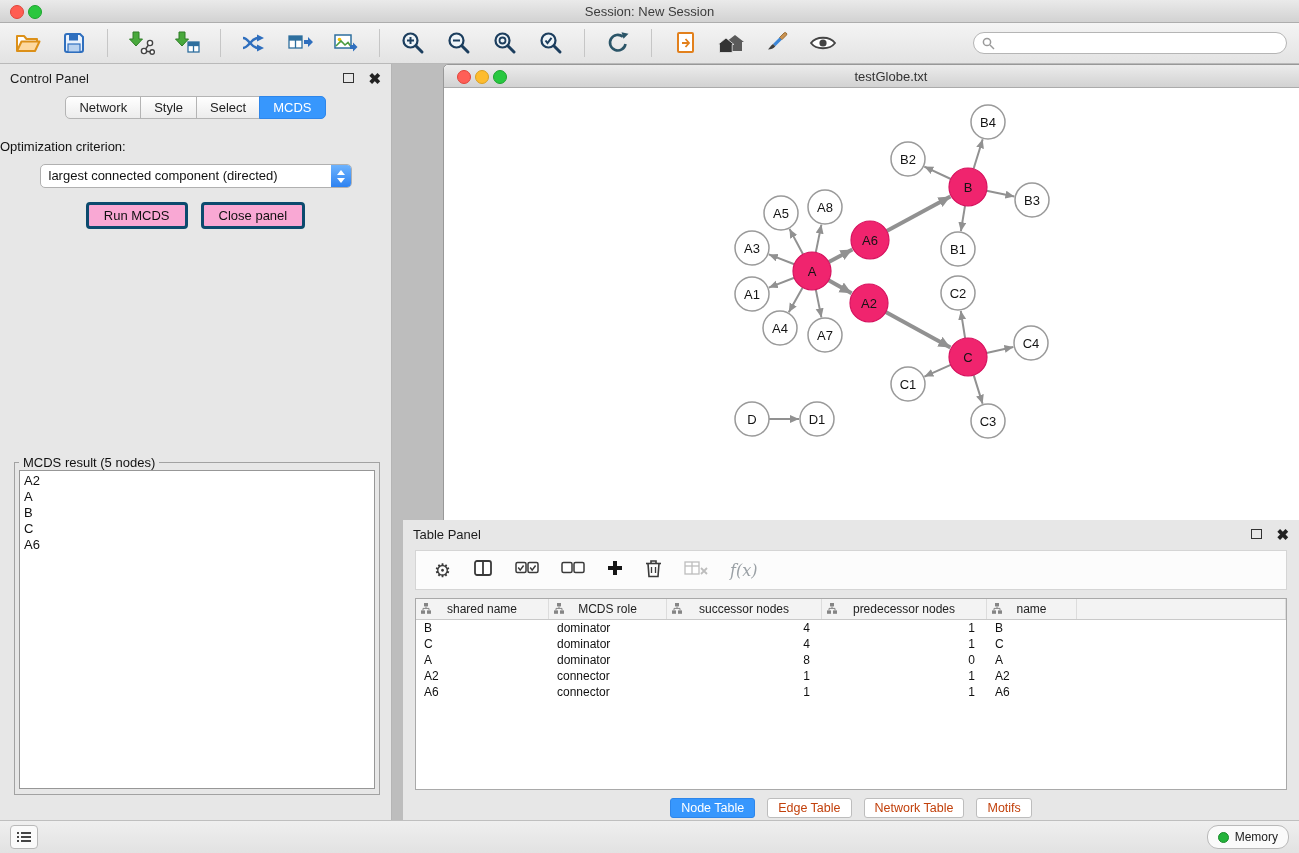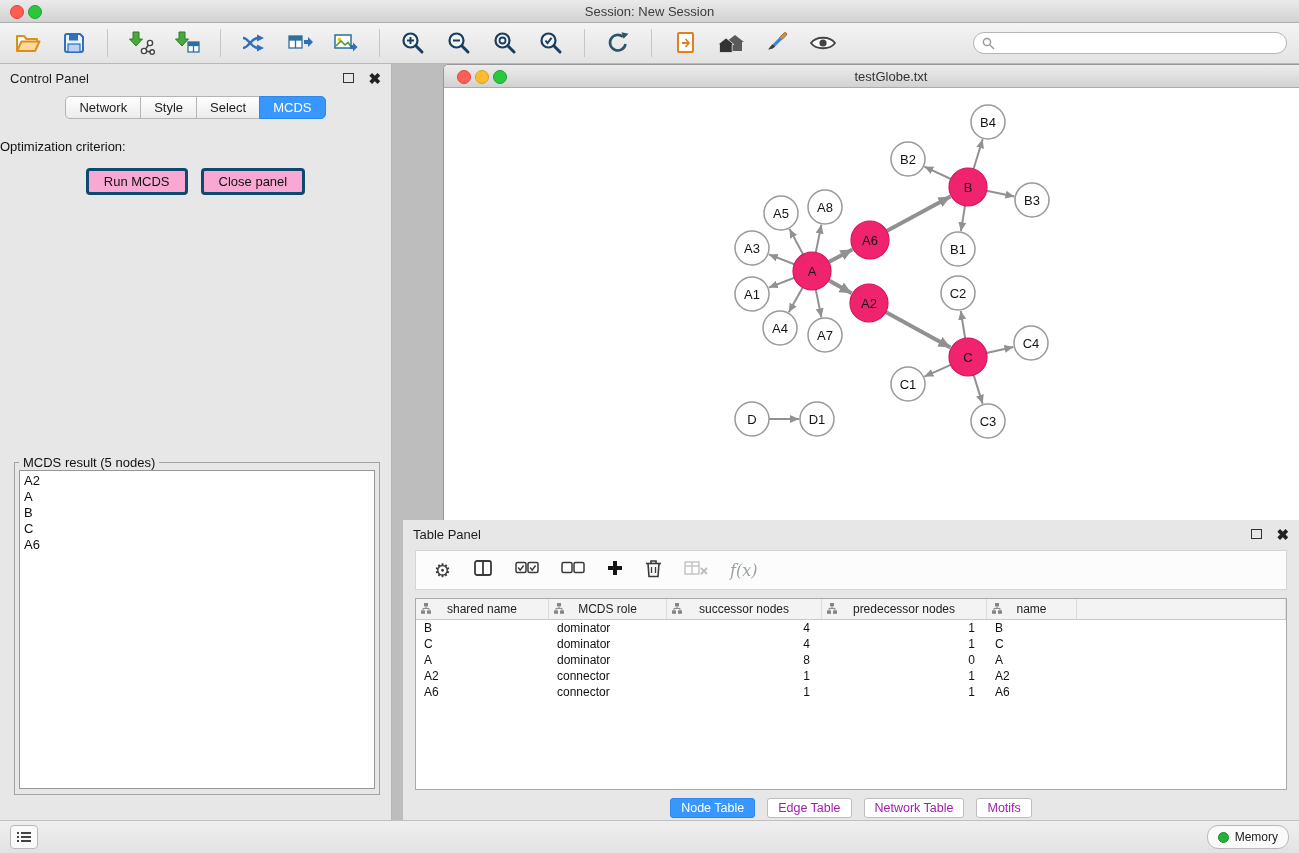--- a/index.html
+++ b/index.html
@@ -75,21 +75,21 @@
   .tgrid{display:grid;grid-template-columns:133px 118px 155px 165px 90px 1fr;}
   #tp-head{height:20px;background:#f3f3f3;border-bottom:1px solid #c9c9c9;}
   .th{position:relative;display:flex;align-items:center;justify-content:center;
     font-size:12px;color:#222;border-right:1px solid #dcdcdc;overflow:hidden;}
   .sort-icon{position:absolute;left:5px;top:4px;}
   .tr{height:16px;}
   .td{font-size:12px;color:#111;line-height:16px;overflow:hidden;white-space:nowrap;}
   .td.txt{padding-left:8px;}
   .td.num{text-align:right;padding-right:12px;}
   #tp-tabs{display:flex;justify-content:center;gap:12px;margin-top:8px;}
-  .tp-tab{padding:2px 10px;font-size:12.5px;background:#fff;border:1px solid #bdbdbd;border-radius:3px;color:#a21caf;}
+  .tp-tab{padding:2px 10px;font-size:12.5px;background:#fff;border:1px solid #bdbdbd;border-radius:3px;color:#c2410c;}
   .tp-tab.active{background:#3797fd;color:#fff;border-color:#2e86ea;}
   
   #statusbar{position:absolute;left:0;right:0;bottom:0;height:33px;
     background:linear-gradient(#efefef,#e2e2e2);border-top:1px solid #bfbfbf;
     display:flex;align-items:center;justify-content:space-between;padding:0 10px;box-sizing:border-box;}
   #list-btn{width:26px;height:22px;background:#fafafa;border:1px solid #b9b9b9;border-radius:4px;
     display:flex;align-items:center;justify-content:center;}
   #memory-btn{height:22px;padding:0 10px;background:#fafafa;border:1px solid #b9b9b9;border-radius:11px;
     display:flex;align-items:center;gap:6px;font-size:12px;color:#222;}
   #memory-dot{width:9px;height:9px;border-radius:50%;background:#23b33a;border:1px solid #1a8a2c;}
@@ -249,20 +249,27 @@
     <span class="win-float"></span>
     <span class="win-close">✖</span>
   </div>
   <div id="cp-tabs">
     <div class="cp-tab">Network</div>
     <div class="cp-tab">Style</div>
     <div class="cp-tab">Select</div>
     <div class="cp-tab active">MCDS</div>
   </div>
   <div id="opt-label">Optimization criterion:</div>
+  <div id="criterion-dd">
+    <span>largest connected component (directed)</span>
+    <span id="dd-stepper">
+      <span class="chev-up"></span>
+        <span class="chev-down"></span>
+    </span>
+  </div>
   <div id="cp-buttons">
     <div class="cp-btn">Run MCDS</div>
     <div class="cp-btn">Close panel</div>
   </div>
   <div id="mcds-group">
     <div id="mcds-border"></div>
     <div id="mcds-legend">MCDS result (5 nodes)</div>
     <div id="result-list">
         <div class="result-item">A2</div>
         <div class="result-item">A</div>

